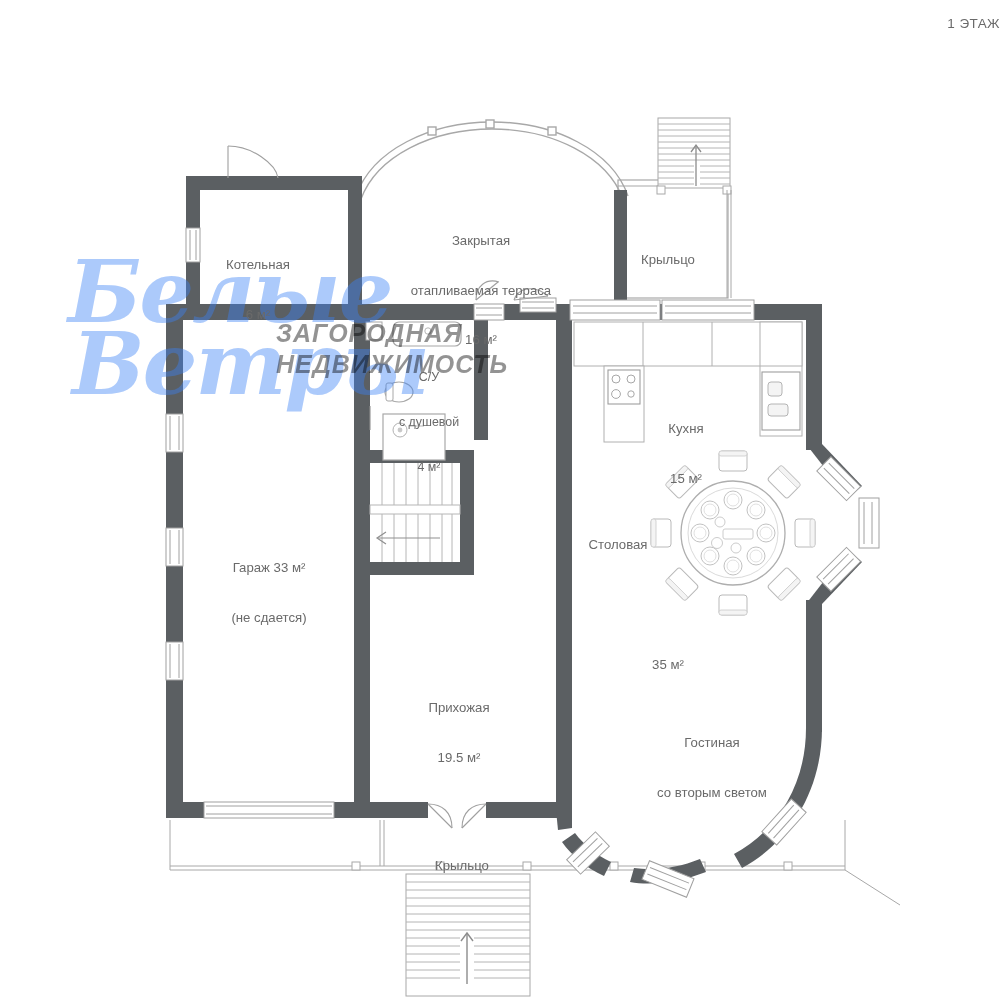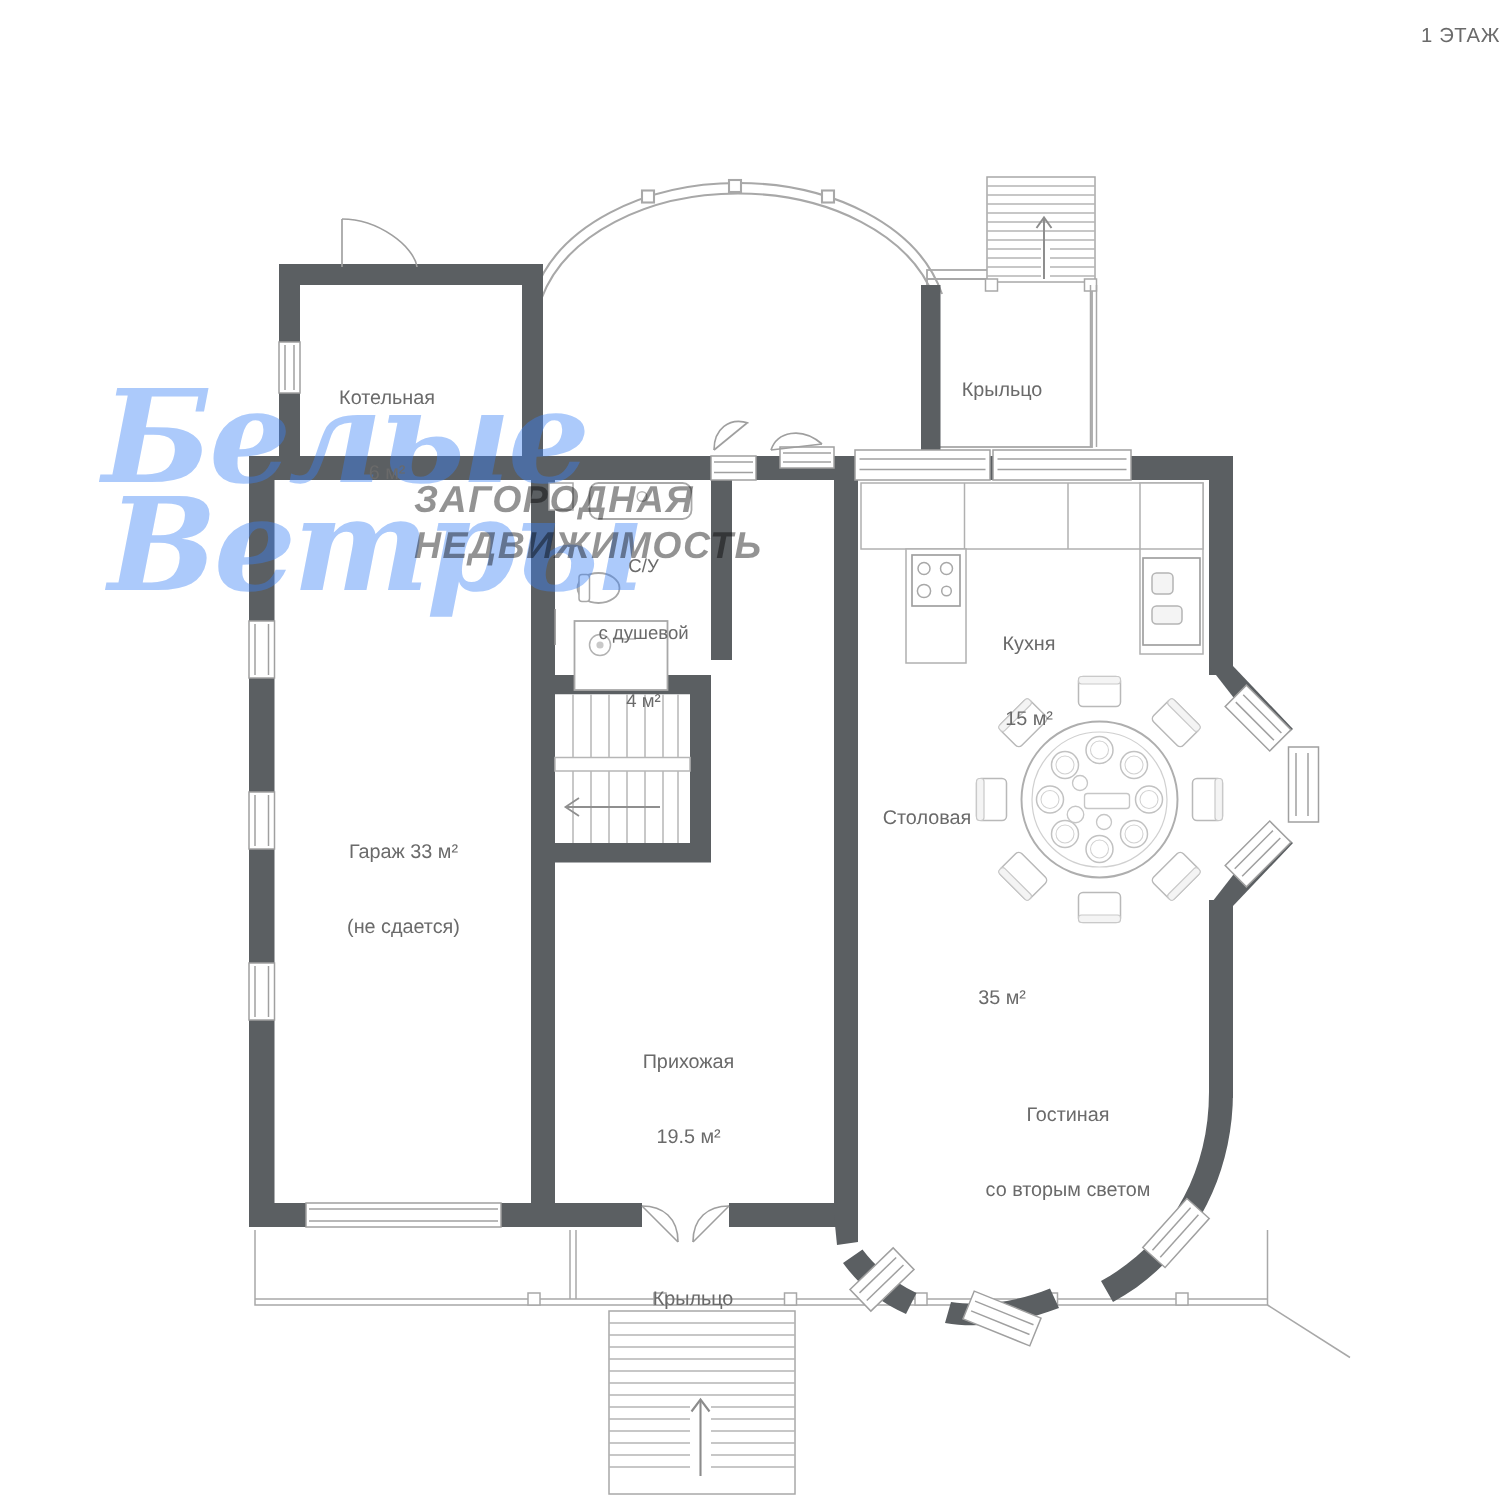--- a/index.html
+++ b/index.html
@@ -454,20 +454,25 @@
   <div class="wm wm-sub">
     <div>ЗАГОРОДНАЯ</div>
     <div>НЕДВИЖИМОСТЬ</div>
   </div>
 
   <div class="lbl" style="left:198px;top:224px;width:120px">
     <div>Котельная</div>
     <div>6 м²</div>
   </div>
 
+  <div class="lbl" style="left:381px;top:200px;width:200px">
+    <div>Закрытая</div>
+    <div>отапливаемая терраса</div>
+    <div>16 м²</div>
+  </div>
 
   <div class="lbl" style="left:608px;top:219px;width:120px">
     <div>Крыльцо</div>
   </div>
 
   <div class="lbl sm" style="left:379px;top:340px;width:100px">
     <div>С/У</div>
     <div>с душевой</div>
     <div>4 м²</div>
   </div>

